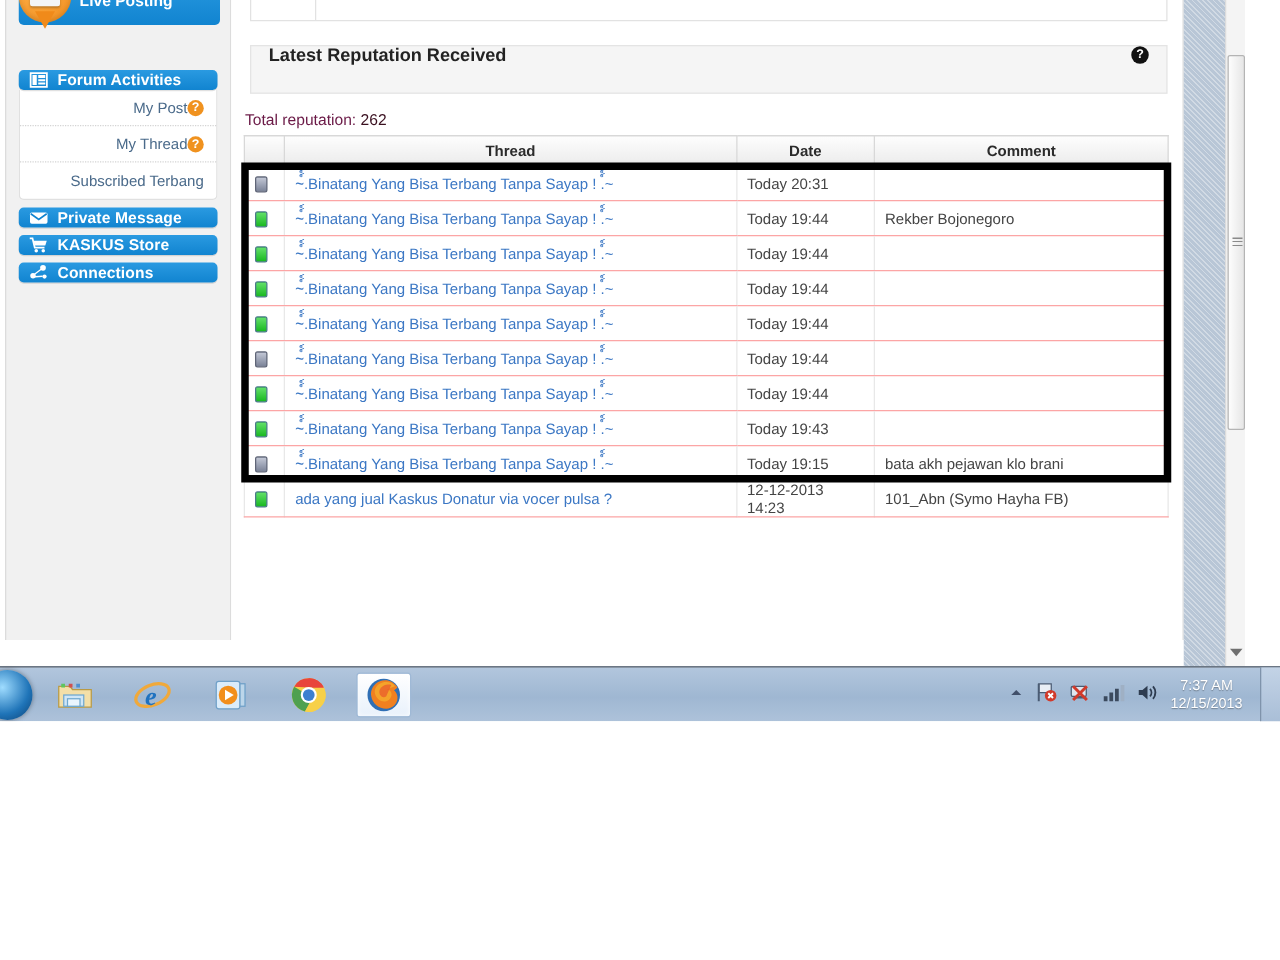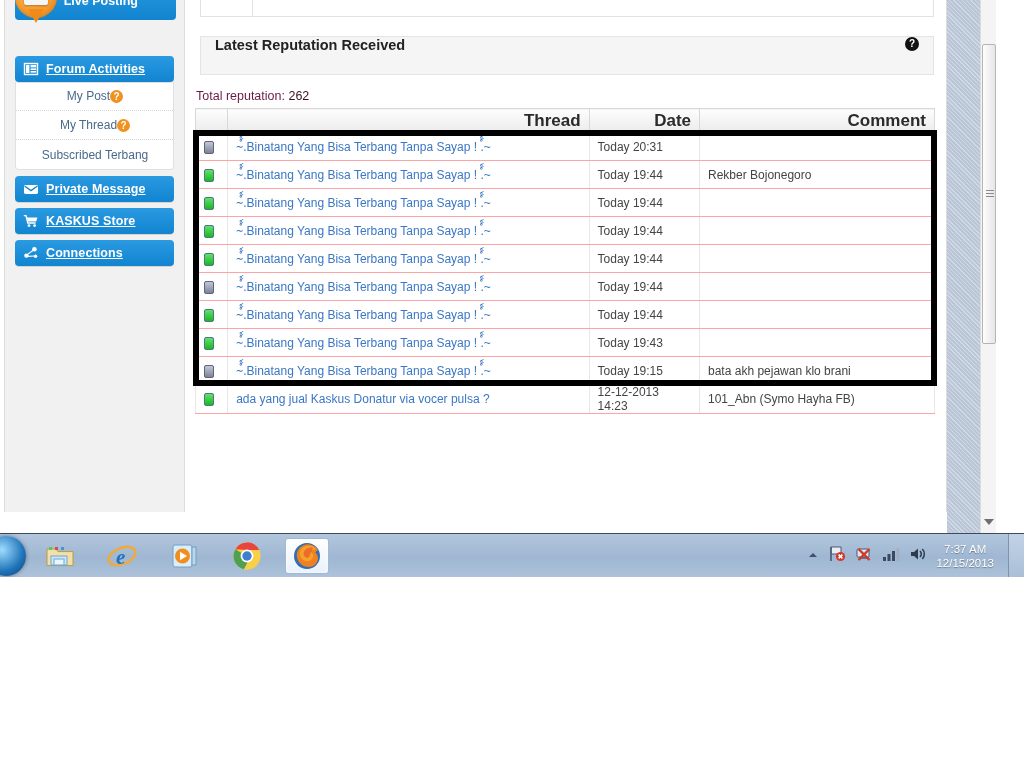--- a/index.html
+++ b/index.html
@@ -27,32 +27,31 @@
   #sidebar {
     position: absolute; left: 4px; top: 0; width: 181px; height: 512px;
     background: #f1f1f1;
     border-left: 1px solid #dcdcdc;
     border-right: 1px solid #dcdcdc;
     padding: 12px 10px;
   }
   .side-btn {
     position: relative;
     display: flex; align-items: center;
-    height: 26px;
+    height: 16px;
     margin-bottom: 6px;
     background: linear-gradient(#2a9ae1, #1184d0);
     border-radius: 4px;
     color: #ffffff;
     font-size: 12.5px;
     font-weight: bold;
     padding-left: 8px;
     box-shadow: 0 1px 0 rgba(0,0,0,.12);
     cursor: pointer;
     white-space: nowrap;
-    text-decoration: underline;
   }
   .side-btn .lbl { margin-left: 7px; letter-spacing: .1px; }
   .side-ico { width: 16px; height: 16px; display: inline-block; position: relative; flex: 0 0 16px; }
 
   
   #live-posting {
     position: absolute; left: 10px; top: -18px; width: 161px; height: 38px;
     background: linear-gradient(#2a9ae1, #1184d0);
     border-radius: 4px;
     color: #fff; font-size: 12.5px; font-weight: bold;
@@ -85,21 +84,21 @@
   
   #subnav {
     background: #ffffff;
     border: 1px solid #e0e0e0;
     border-top: none;
     border-radius: 0 0 4px 4px;
     margin-top: -6px;
     margin-bottom: 6px;
   }
   .subnav-item {
-    display: flex; align-items: center; justify-content: center;
+    display: flex; align-items: center; justify-content: flex-end;
     height: 29px; padding: 0 10px 0 11px;
     font-size: 12px; color: #4a6a8a;
     border-bottom: 1px dotted #d4d4d4;
     cursor: pointer;
   }
   .subnav-item:last-child { border-bottom: none; }
   .qmark {
     width: 13px; height: 13px; border-radius: 50%;
     background: #f0921f; color: #fff;
     font-size: 10px; font-weight: bold; line-height: 13px; text-align: center;
@@ -143,22 +142,22 @@
   
   #rep-table {
     position: absolute; left: 195px; top: 108px; width: 740px;
     border-collapse: collapse;
     font-size: 12px;
     table-layout: fixed;
   }
   #rep-table th {
     background: linear-gradient(#fdfdfd, #ebebeb);
     border: 1px solid #d8d8d8;
-    text-align: right;
-    font-size: 17px; font-weight: bold; color: #2b2b2b;
+    text-align: center;
+    font-size: 12px; font-weight: bold; color: #2b2b2b;
     height: 24px; padding: 0 8px;
   }
   #rep-table td {
     border-bottom: 1px solid #fca5a5;
     border-right: 1px solid #e8e8e8;
     height: 28px; padding: 0 8px;
     vertical-align: middle;
     color: #444;
   }
   #rep-table td:first-child { border-left: 1px solid #e8e8e8; }

